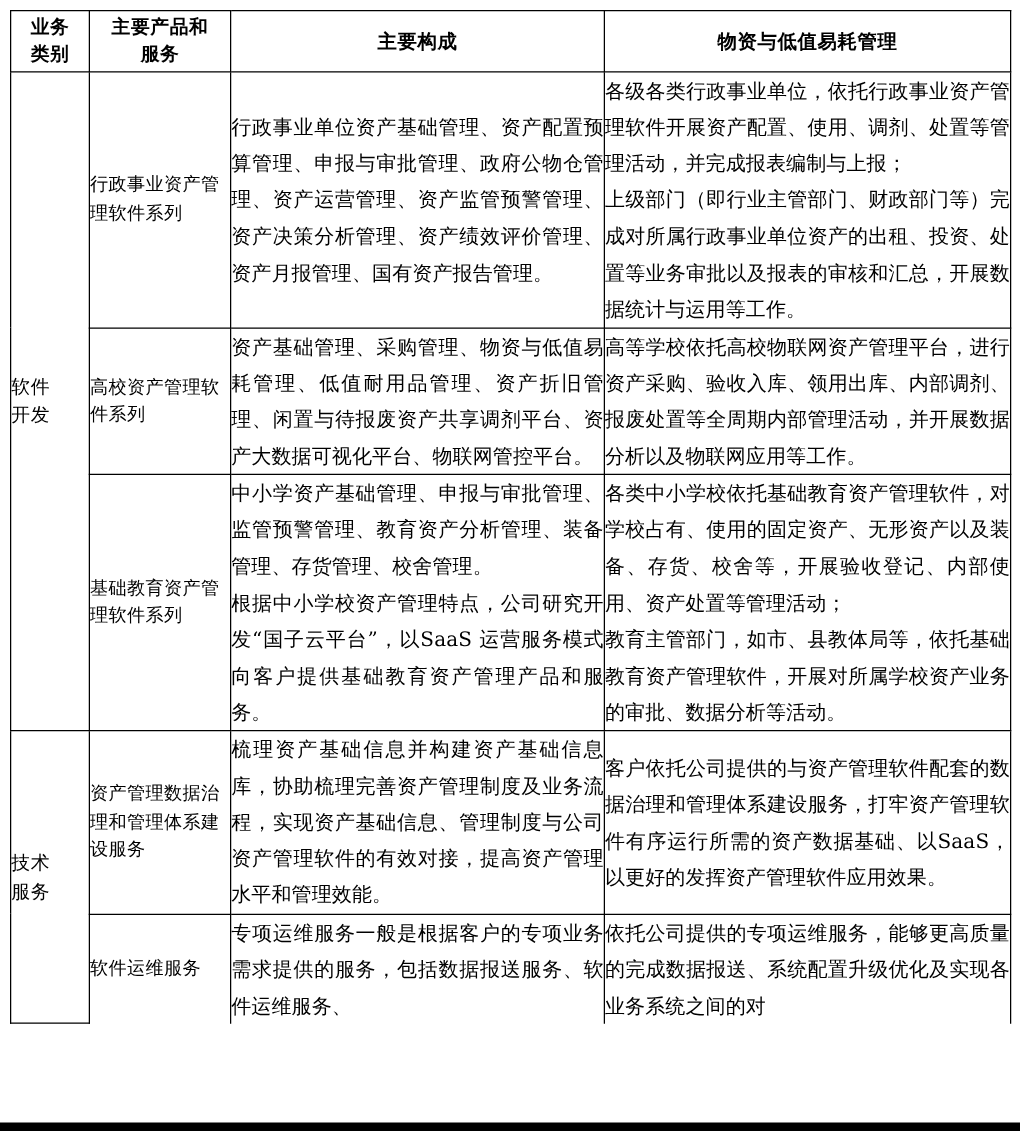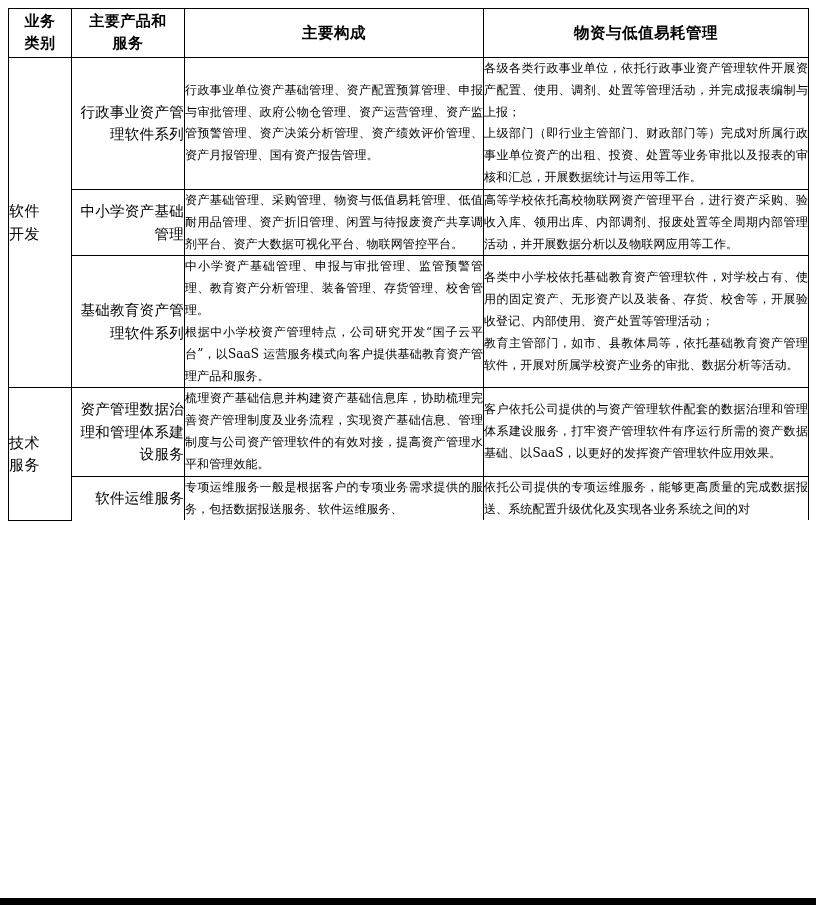--- a/index.html
+++ b/index.html
@@ -69,33 +69,33 @@
   td.cat-cell {
     text-align: left;
     font-size: 15px;
     line-height: 1.5;
     vertical-align: middle;
     letter-spacing: 0.5px;
   }
 
   
   td.prod-cell {
-    text-align: right;
+    text-align: left;
     font-size: 14.5px;
     line-height: 1.55;
     vertical-align: middle;
     padding: 4px 6px;
     letter-spacing: 0.3px;
   }
 
   
   td.body-cell {
     text-align: justify;
     text-align-last: left;
-    font-size: 12px;
+    font-size: 16px;
     line-height: 1.82;
     vertical-align: top;
     padding: 8px 11px 8px 11px;
     letter-spacing: 0.1px;
   }
   td.body-cell p {
     margin: 0;
     text-align: justify;
     text-justify: inter-ideograph;
   }
@@ -152,21 +152,21 @@
           <td class="body-cell">
             <p>行政事业单位资产基础管理、资产配置预算管理、申报与审批管理、政府公物仓管理、资产运营管理、资产监管预警管理、资产决策分析管理、资产绩效评价管理、资产月报管理、国有资产报告管理。</p>
           </td>
           <td class="body-cell">
             <p>各级各类行政事业单位，依托行政事业资产管理软件开展资产配置、使用、调剂、处置等管理活动，并完成报表编制与上报；</p>
             <p>上级部门（即行业主管部门、财政部门等）完成对所属行政事业单位资产的出租、投资、处置等业务审批以及报表的审核和汇总，开展数据统计与运用等工作。</p>
           </td>
         </tr>
 
         <tr>
-          <td class="prod-cell">中小学资产基础管理</td>
+          <td class="prod-cell">高校资产管理软件系列</td>
           <td class="body-cell">
             <p>资产基础管理、采购管理、物资与低值易耗管理、低值耐用品管理、资产折旧管理、闲置与待报废资产共享调剂平台、资产大数据可视化平台、物联网管控平台。</p>
           </td>
           <td class="body-cell">
             <p>高等学校依托高校物联网资产管理平台，进行资产采购、验收入库、领用出库、内部调剂、报废处置等全周期内部管理活动，并开展数据分析以及物联网应用等工作。</p>
           </td>
         </tr>
 
         <tr>
           <td class="prod-cell">基础教育资产管理软件系列</td>

